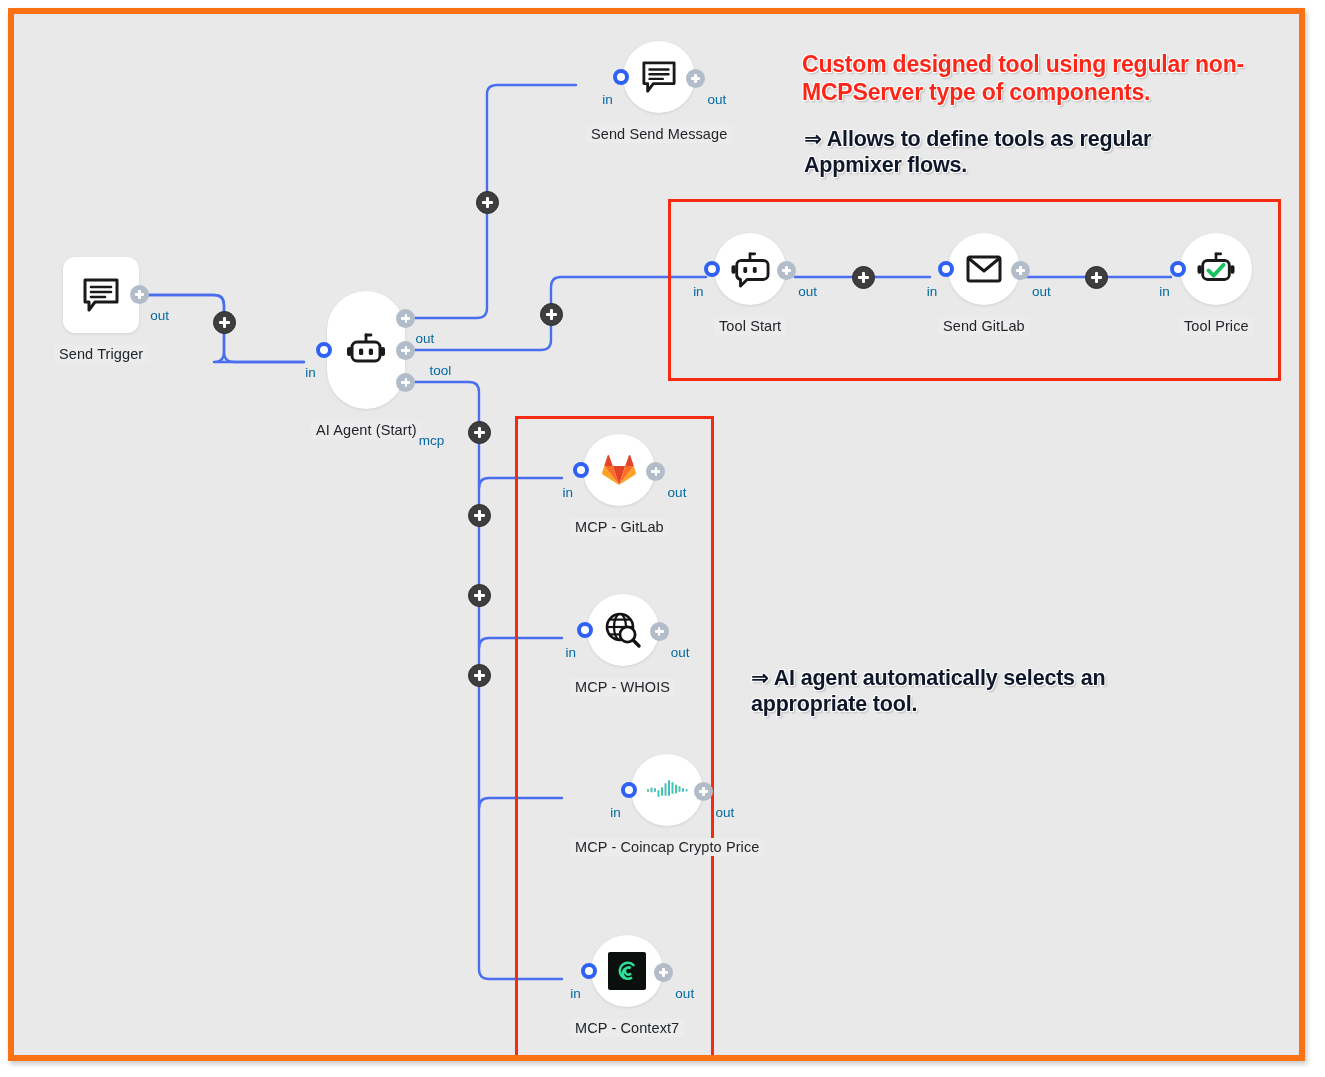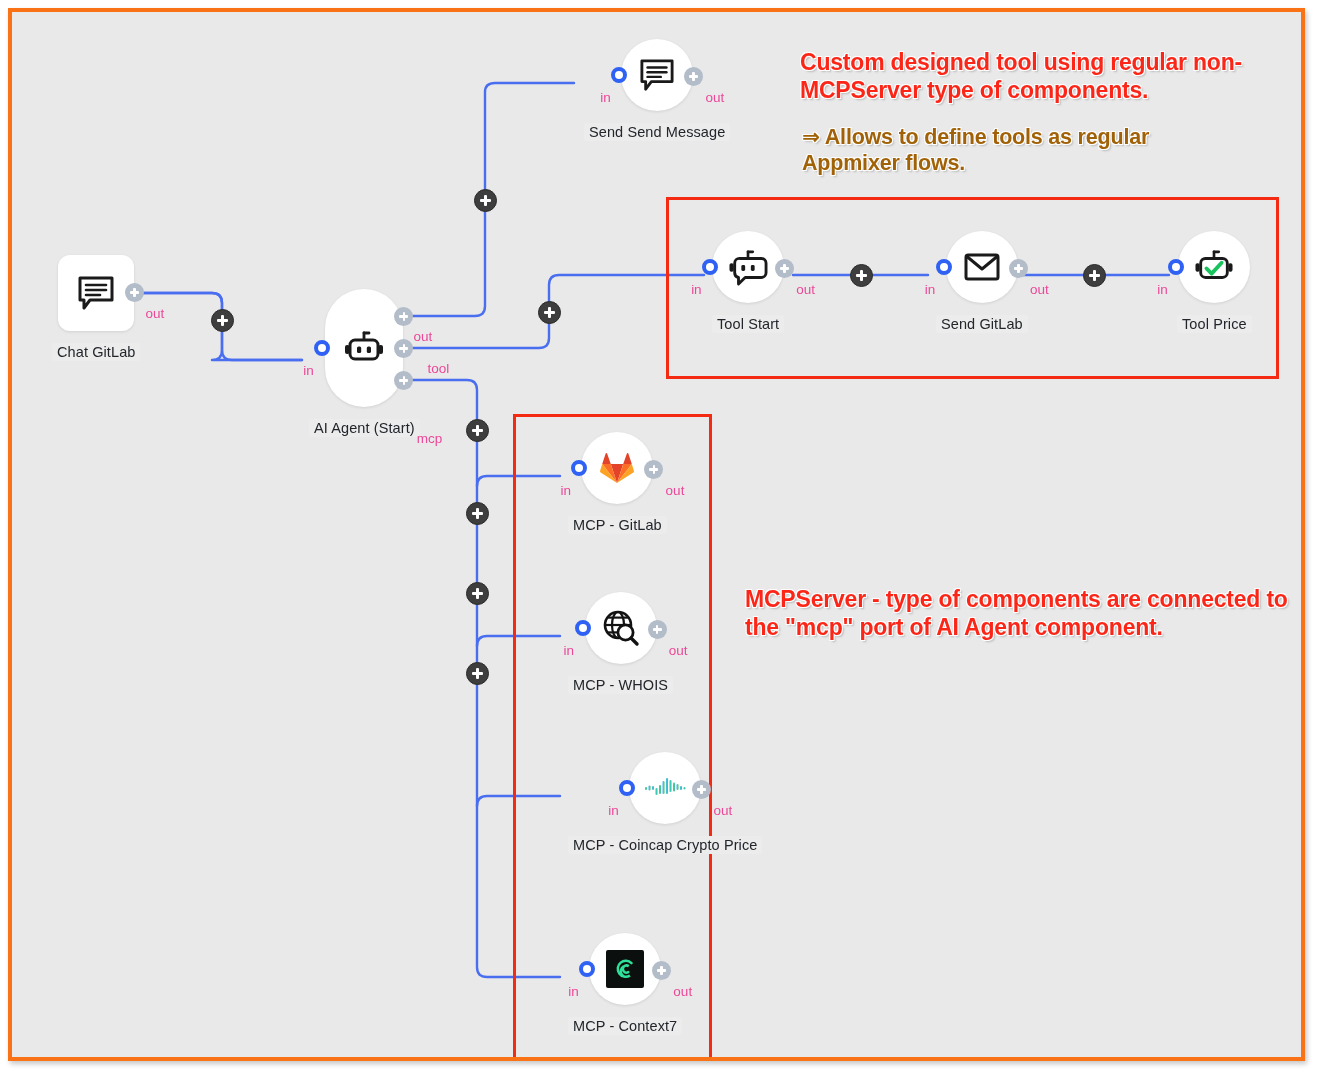--- a/index.html
+++ b/index.html
@@ -16,21 +16,21 @@
     width: 1325px;
     height: 1077px;
     background: #ffffff;
   }
   
   #canvas {
     position: absolute;
     left: 8px; top: 8px;
     width: 1297px; height: 1053px;
     background: #e9e9e9;
-    border: 4px solid #f97316;
+    border: 6px solid #f97316;
     box-shadow: 2px 3px 5px rgba(0,0,0,0.22);
     overflow: hidden;
   }
   
   #wires {
     position: absolute;
     left: 0; top: 0;
     width: 1297px; height: 1053px;
     pointer-events: none;
   }
@@ -85,21 +85,21 @@
     display: flex; align-items: center; justify-content: center;
   }
   .port-out::before, .port-out::after {
     content: ""; position: absolute; background: #ffffff; border-radius: 1px;
   }
   .port-out::before { width: 9px; height: 2.6px; }
   .port-out::after  { width: 2.6px; height: 9px; }
   .port-lbl {
     position: absolute;
     font-size: 13.5px;
-    color: #ec4899;
+    color: #0369a1;
     white-space: nowrap;
   }
   
   .wire-add {
     position: absolute;
     width: 23px; height: 23px;
     border-radius: 50%;
     background: #3e3e3e;
     border: 1px solid #2b2b2b;
     display: flex; align-items: center; justify-content: center;
@@ -113,21 +113,21 @@
   .anno {
     position: absolute;
     font-weight: bold;
     line-height: 1.22;
     letter-spacing: -0.2px;
     text-shadow: 1px 1px 0 #fdfdfd, -1px 1px 0 #fdfdfd,
                  1px -1px 0 #fdfdfd, -1px -1px 0 #fdfdfd,
                  2px 2px 2px rgba(150,150,150,0.55);
   }
   .anno-red  { color: #fb2617; font-size: 23px; }
-  .anno-blue { color: #a16207; font-size: 21.5px; }
+  .anno-blue { color: #0f172a; font-size: 21.5px; }
   .icon-svg { display: block; }
 </style>
 </head>
 <body>
 
 <div id="root">
   <div id="canvas">
 
     <svg id="wires" viewBox="0 0 1297 1053" width="1297" height="1053">
       <g fill="none" stroke="#4a6ef0" stroke-width="2.4" stroke-linecap="round" stroke-linejoin="round">
@@ -152,21 +152,21 @@
         <path d="M 1006,263 L 1157,263"></path>
       </g>
     </svg>
 
     <div class="red-box" style="left:654px; top:185px; width:613px; height:182px;"></div>
     <div class="red-box" style="left:501px; top:402px; width:199px; height:648px;"></div>
 
     <div class="anno anno-red" style="left:788px; top:36px; width:480px;">Custom designed tool using regular non-MCPServer type of components.</div>
     <div class="anno anno-blue" style="left:790px; top:112px; width:430px;">⇒ Allows to define tools as regular Appmixer flows.</div>
 
-    <div class="anno anno-red" style="left:733px; top:573px; width:560px;">MCPServer - type of components are connected to the "mcp" port of AI Agent component.</div>
+    <div class="anno anno-blue" style="left:737px; top:651px; width:440px;">⇒ AI agent automatically selects an appropriate tool.</div>
 
     <div class="wire-add" style="left:199px; top:297px;"></div>
     <div class="wire-add" style="left:462px; top:177px;"></div>
     <div class="wire-add" style="left:526px; top:289px;"></div>
     <div class="wire-add" style="left:454px; top:407px;"></div>
     <div class="wire-add" style="left:454px; top:490px;"></div>
     <div class="wire-add" style="left:454px; top:570px;"></div>
     <div class="wire-add" style="left:454px; top:650px;"></div>
     <div class="wire-add" style="left:838px; top:252px;"></div>
     <div class="wire-add" style="left:1071px; top:252px;"></div>
@@ -179,21 +179,21 @@
             <g stroke="#1a1a1a" stroke-width="2.6" stroke-linecap="round">
               <line x1="10" y1="10" x2="30" y2="10"></line>
               <line x1="10" y1="15" x2="30" y2="15"></line>
               <line x1="10" y1="20" x2="24" y2="20"></line>
             </g>
           </svg>
         </span>
         <div class="port port-out" style="right:-10px; top:28px;"></div>
         <div class="port-lbl" style="right:-30px; top:51px;">out</div>
       </div>
-      <div class="node-label">Chat GitLab</div>
+      <div class="node-label">Send Trigger</div>
     </div>
 
     <div class="node" style="left:297px; top:277px;">
       <div class="node-shape shape-pill">
         <span>
           <svg class="icon-svg" width="42" height="40" viewBox="0 0 42 40">
             <path d="M21 5 V11" stroke="#1a1a1a" stroke-width="2.8" stroke-linecap="round"></path>
             <path d="M21 5 H26" stroke="#1a1a1a" stroke-width="2.8" stroke-linecap="round"></path>
             <rect x="7" y="12" width="28" height="19" rx="5" fill="#fff" stroke="#1a1a1a" stroke-width="3"></rect>
             <rect x="2" y="17" width="4.5" height="9" rx="2" fill="#1a1a1a"></rect>

